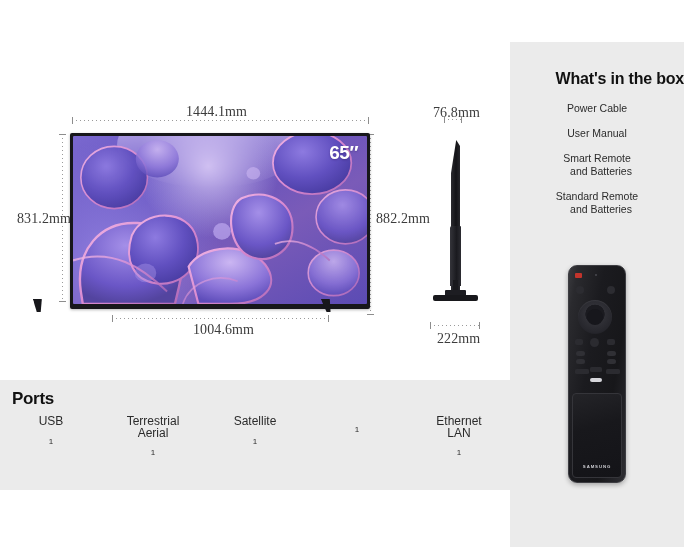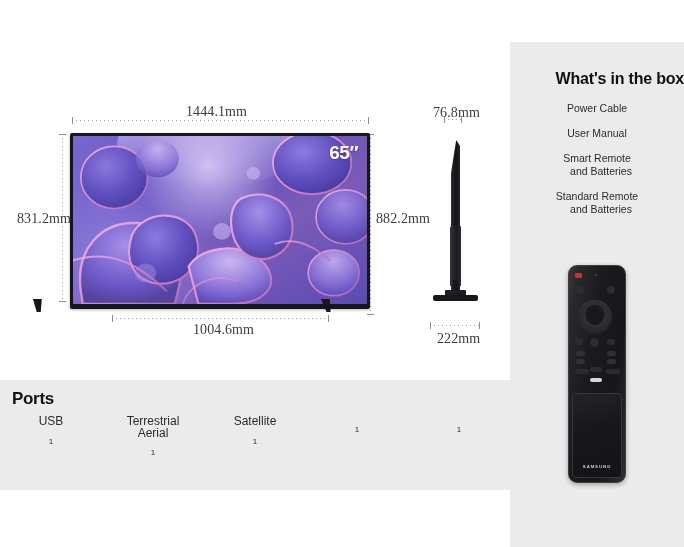--- a/index.html
+++ b/index.html
@@ -324,17 +324,19 @@
       <div class="port-value">1</div>
     </div>
     <div class="port">
       <div class="port-label">Satellite</div>
       <div class="port-value">1</div>
     </div>
     <div class="port">
       <div class="port-value">1</div>
     </div>
     <div class="port">
+      <div class="port-label">Ethernet
+LAN</div>
       <div class="port-value">1</div>
     </div>
   </div>
 
 </div>
 
 </body></html>

